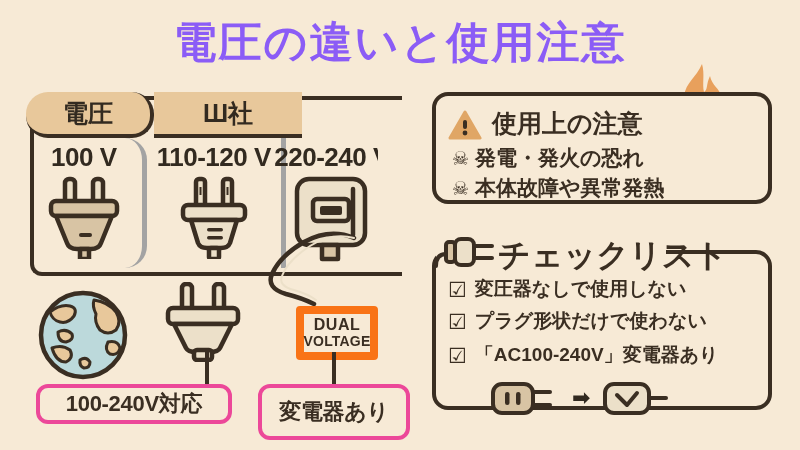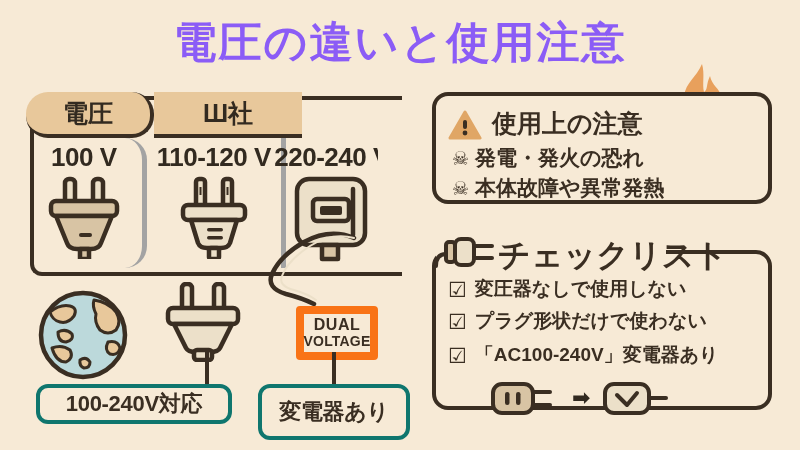--- a/index.html
+++ b/index.html
@@ -112,21 +112,21 @@
   #crow3{left:448px;top:342px;}
   #adapters{left:490px;top:378px;display:flex;align-items:center;}
   .arrow{font-size:22px;font-weight:bold;margin:0 12px;color:#322a20;}
 
   
   #globe{left:36px;top:288px;}
   #bigplug{left:156px;top:282px;}
   #cord1{left:205px;top:352px;width:4px;height:32px;background:#3a2e22;}
 
   .pill{
-    border:4px solid #0f766e;border-radius:12px;
+    border:4px solid #ec4899;border-radius:12px;
     box-sizing:border-box;background:#f7ead6;
     display:flex;align-items:center;justify-content:center;
     font-size:22px;font-weight:bold;white-space:nowrap;
     letter-spacing:-.3px;
   }
   #pill1{left:36px;top:384px;width:196px;height:40px;}
   #pill2{left:258px;top:384px;width:152px;height:56px;}
   #cord2{left:332px;top:352px;width:4px;height:32px;background:#3a2e22;}
 
   

